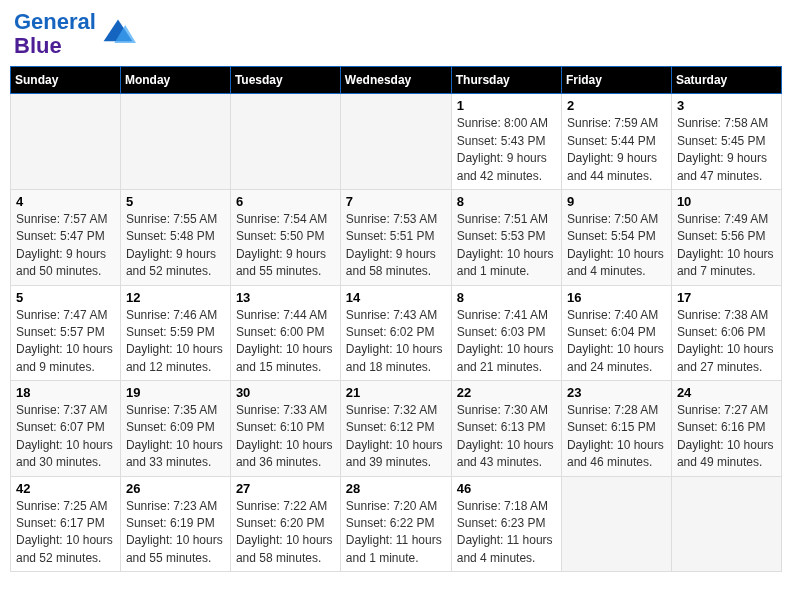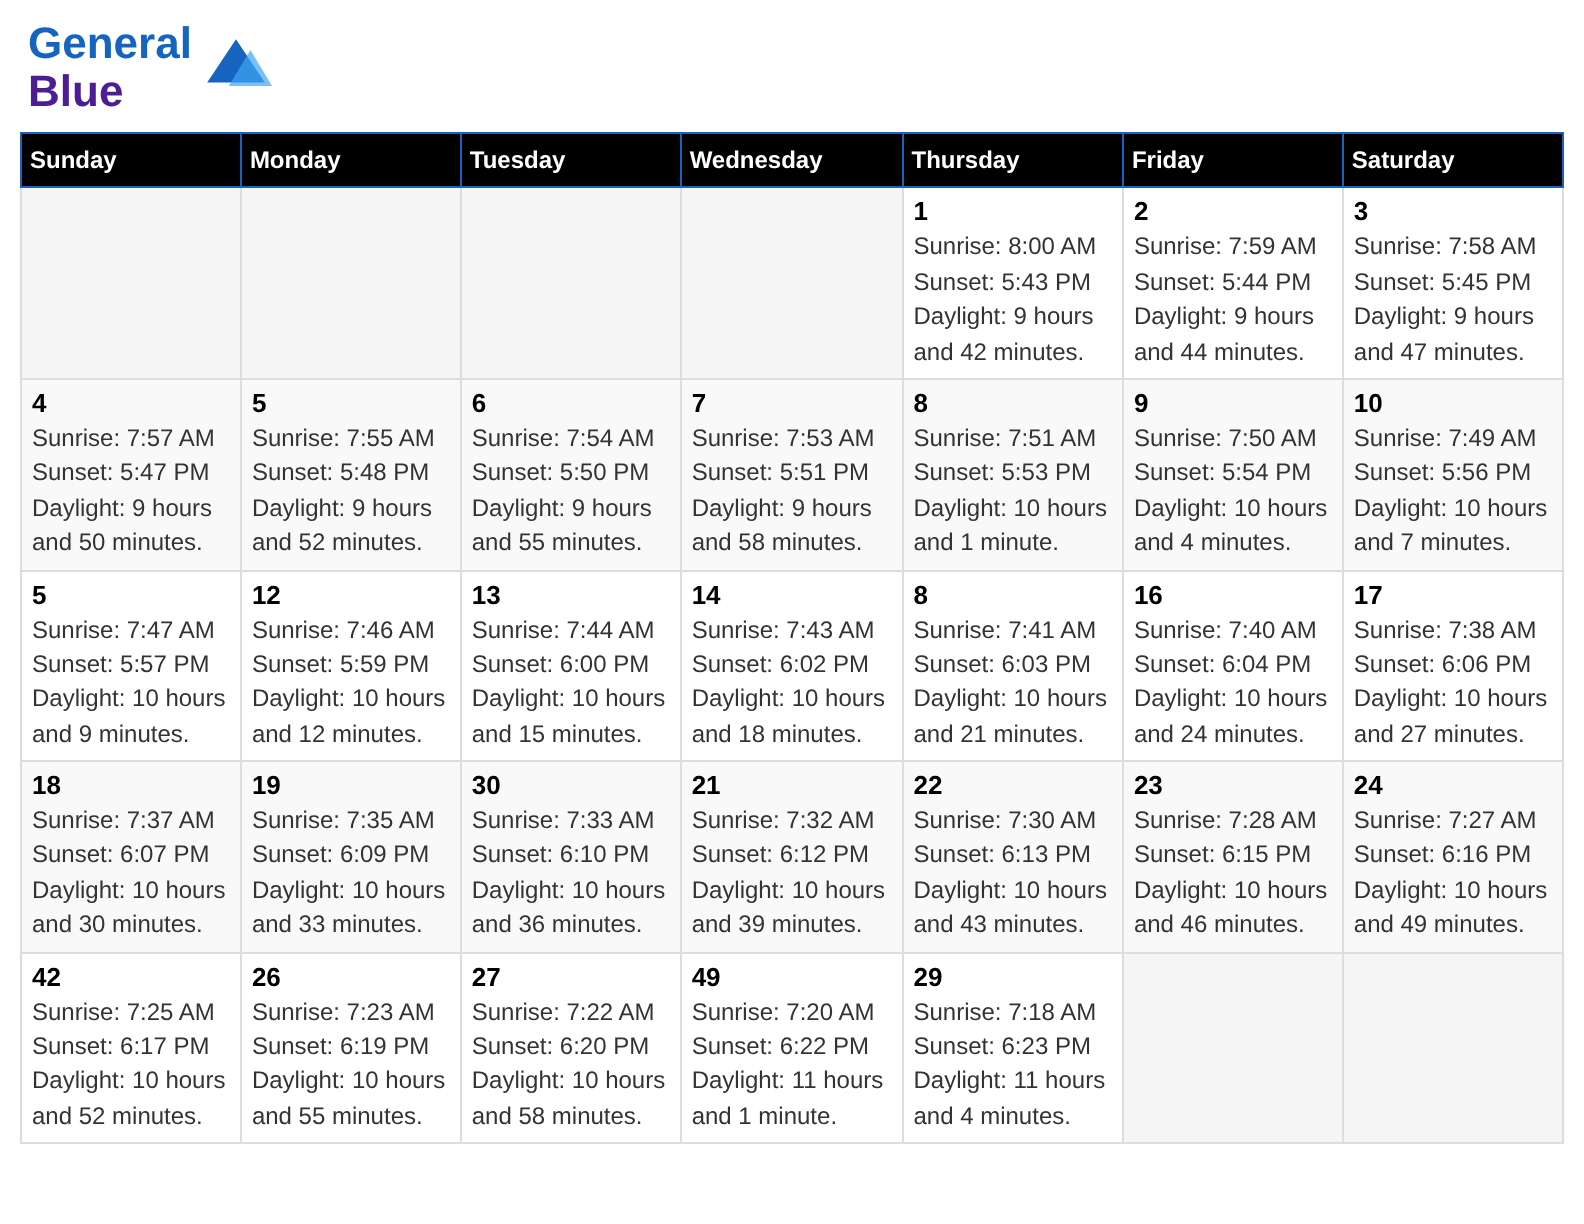--- a/index.html
+++ b/index.html
@@ -237,24 +237,24 @@
         </td>
         <td>
           <span class="day-num">26</span>
           <div class="day-info">Sunrise: 7:23 AM<br>Sunset: 6:19 PM<br>Daylight: 10 hours<br>and 55 minutes.</div>
         </td>
         <td>
           <span class="day-num">27</span>
           <div class="day-info">Sunrise: 7:22 AM<br>Sunset: 6:20 PM<br>Daylight: 10 hours<br>and 58 minutes.</div>
         </td>
         <td>
-          <span class="day-num">49</span>
+          <span class="day-num">28</span>
           <div class="day-info">Sunrise: 7:20 AM<br>Sunset: 6:22 PM<br>Daylight: 11 hours<br>and 1 minute.</div>
         </td>
         <td>
-          <span class="day-num">29</span>
+          <span class="day-num">46</span>
           <div class="day-info">Sunrise: 7:18 AM<br>Sunset: 6:23 PM<br>Daylight: 11 hours<br>and 4 minutes.</div>
         </td>
         <td class="empty-cell"></td>
         <td class="empty-cell"></td>
       </tr>
     </tbody>
 </table>
 
 </body></html>

